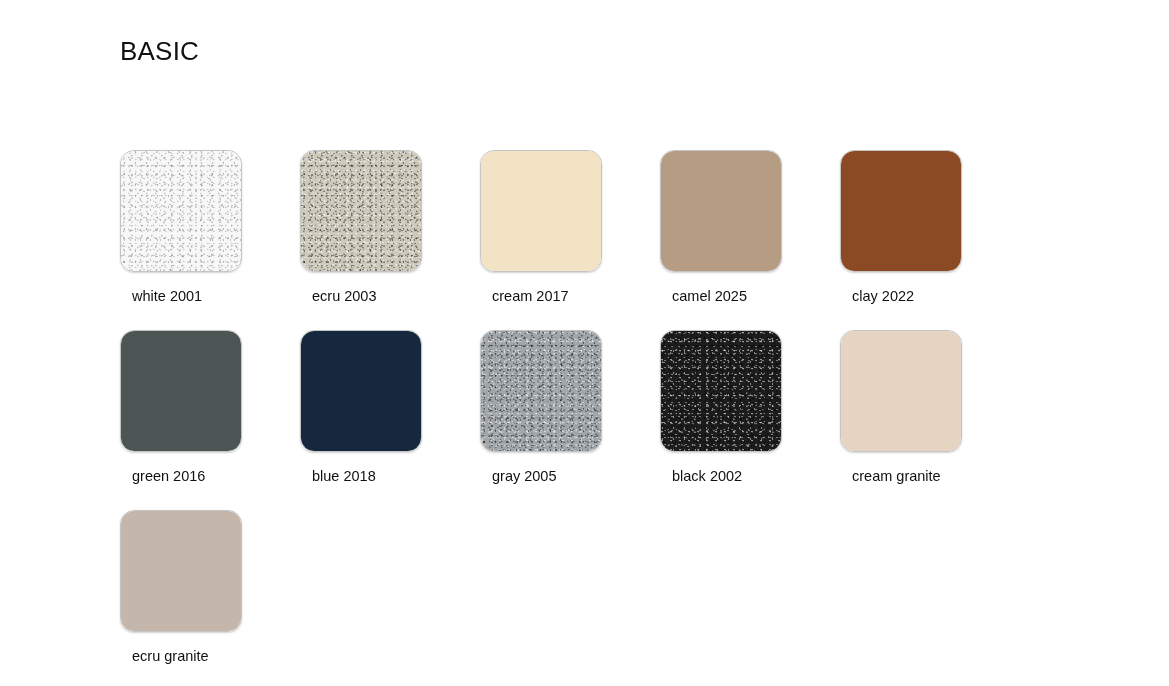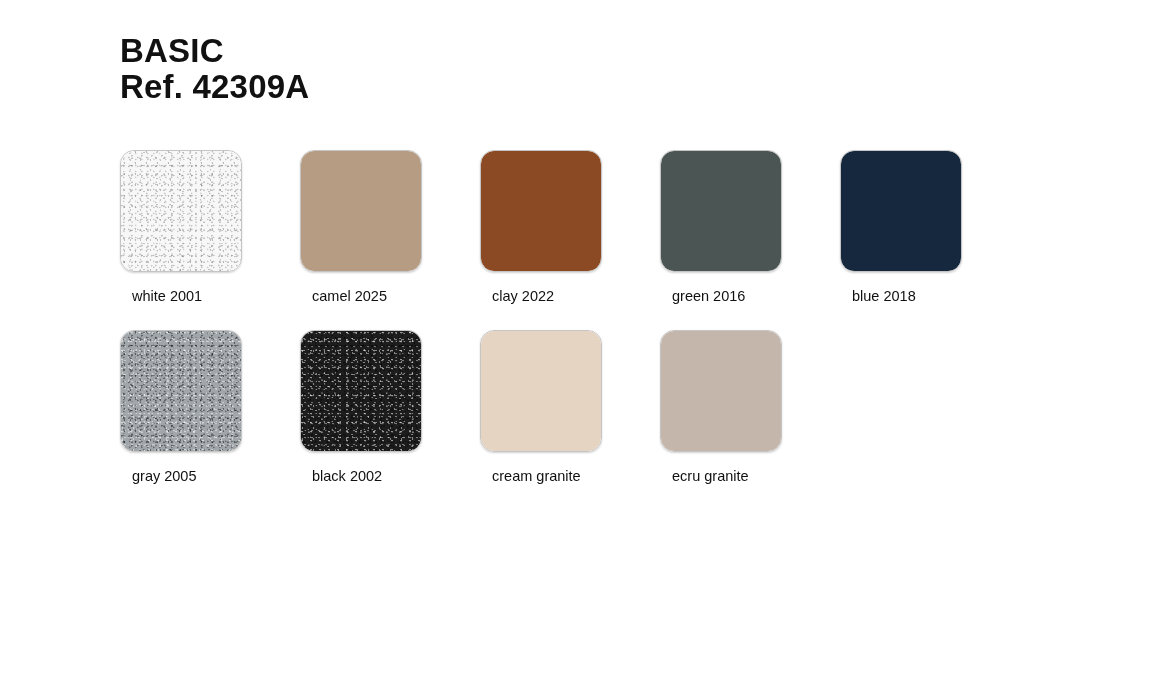--- a/index.html
+++ b/index.html
@@ -24,22 +24,22 @@
     background: #ffffff;
   }
 
   .heading {
     position: absolute;
     left: 120px;
     top: 33px;
     line-height: 36px;
   }
   .heading-line {
-    font-size: 33px;
-    font-weight: 700;
+    font-size: 26px;
+    font-weight: 400;
     color: #111111;
     letter-spacing: 0.2px;
     white-space: nowrap;
   }
 
   .swatch-grid {
     position: absolute;
     left: 120px;
     top: 150px;
     width: 900px;
@@ -108,32 +108,45 @@
     line-height: 16px;
   }
 </style>
 </head>
 <body>
 
 <div class="catalog-page">
 
   <div class="heading">
     <div class="heading-line">BASIC</div>
-    <div class="heading-line">Ref. 42309A</div>
   </div>
 
   <div class="swatch-grid">
       <div class="swatch-cell">
         <div class="swatch-chip textured-soft">
           <div class="chip-base" style="background: rgb(247, 247, 247);"></div>
           <div class="chip-texture"></div>
         </div>
         <div class="swatch-label">white 2001</div>
       </div>
       <div class="swatch-cell">
+        <div class="swatch-chip textured">
+          <div class="chip-base" style="background: rgb(205, 201, 187);"></div>
+          <div class="chip-texture"></div>
+        </div>
+        <div class="swatch-label">ecru 2003</div>
+      </div>
+      <div class="swatch-cell">
+        <div class="swatch-chip">
+          <div class="chip-base" style="background: rgb(242, 227, 196);"></div>
+          <div class="chip-texture"></div>
+        </div>
+        <div class="swatch-label">cream 2017</div>
+      </div>
+      <div class="swatch-cell">
         <div class="swatch-chip">
           <div class="chip-base" style="background: rgb(182, 156, 130);"></div>
           <div class="chip-texture"></div>
         </div>
         <div class="swatch-label">camel 2025</div>
       </div>
       <div class="swatch-cell">
         <div class="swatch-chip">
           <div class="chip-base" style="background: rgb(140, 74, 36);"></div>
           <div class="chip-texture"></div>

